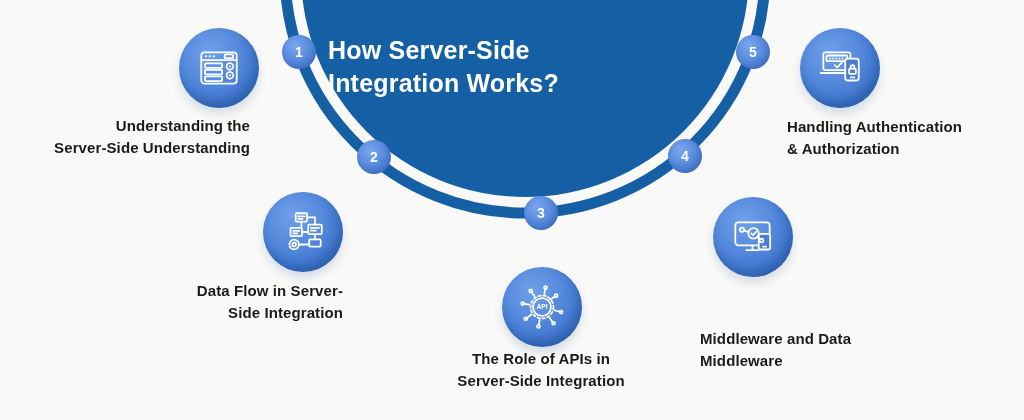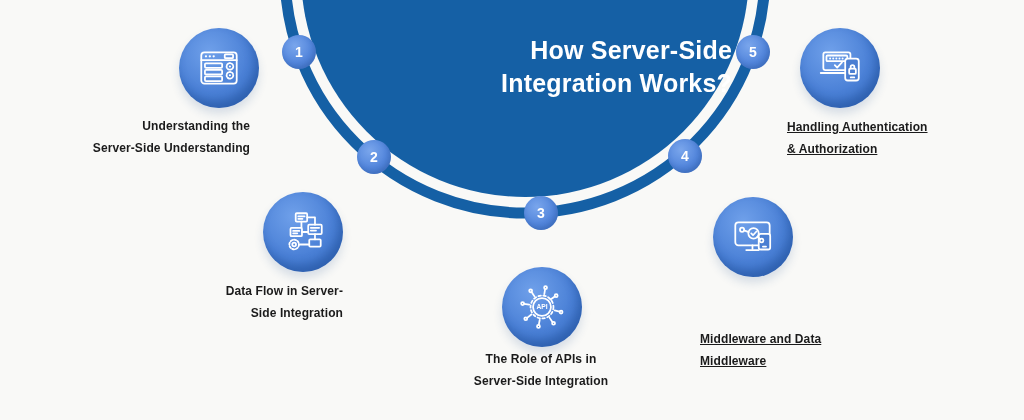--- a/index.html
+++ b/index.html
@@ -4,43 +4,43 @@
 <style>
   html,body{margin:0;padding:0;}
   body{font-family:"Liberation Sans","DejaVu Sans",sans-serif;background:#e8e8e6;}
   .canvas{
     position:relative;width:1024px;height:420px;overflow:hidden;
     background:#f9f9f7;
   }
   .arc-svg{position:absolute;left:0;top:0;}
   .title{
     position:absolute;left:328px;top:34px;width:404px;
-    text-align:right;color:#ffffff;font-weight:700;
+    text-align:left;color:#ffffff;font-weight:700;
     font-size:25px;line-height:33px;letter-spacing:.2px;
   }
   .badge{
     position:absolute;width:34px;height:34px;border-radius:50%;
     background:radial-gradient(circle at 38% 32%, #7aa6ec 0%, #5386dc 55%, #4678cf 100%);
     color:#ffffff;font-weight:700;font-size:14px;
     display:flex;align-items:center;justify-content:center;
     box-shadow:inset -2px -3px 5px rgba(20,60,120,.25);
   }
   .icon-circle{
     position:absolute;width:80px;height:80px;border-radius:50%;
     background:radial-gradient(circle at 38% 30%, #6fa0ea 0%, #4a80d6 55%, #3a6fc4 100%);
     box-shadow:inset -4px -7px 10px rgba(15,60,130,.38), 0 6px 10px rgba(40,80,140,.16);
     display:flex;align-items:center;justify-content:center;
   }
   .icon-circle svg{display:block;}
   .step-label{
     position:absolute;color:#1b1b1b;font-weight:700;
-    font-size:12px;line-height:22px;letter-spacing:.1px;
+    font-size:15px;line-height:22px;letter-spacing:.1px;
   }
   .al-right{text-align:right;}
-  .al-left{text-align:left;text-decoration:underline;}
+  .al-left{text-align:left;}
   .al-center{text-align:center;}
   .ic{stroke:#ffffff;fill:none;stroke-width:1.7;stroke-linecap:round;stroke-linejoin:round;}
   .icf{fill:#ffffff;stroke:none;}
   .icsolid{fill:#4a7ed2;stroke:#ffffff;stroke-width:1.7;stroke-linecap:round;stroke-linejoin:round;}
   .ictext{fill:#ffffff;font-family:"Liberation Sans","DejaVu Sans",sans-serif;font-weight:700;font-size:6.4px;}
 </style>
 </head>
 <body>
 
 <div class="canvas">

